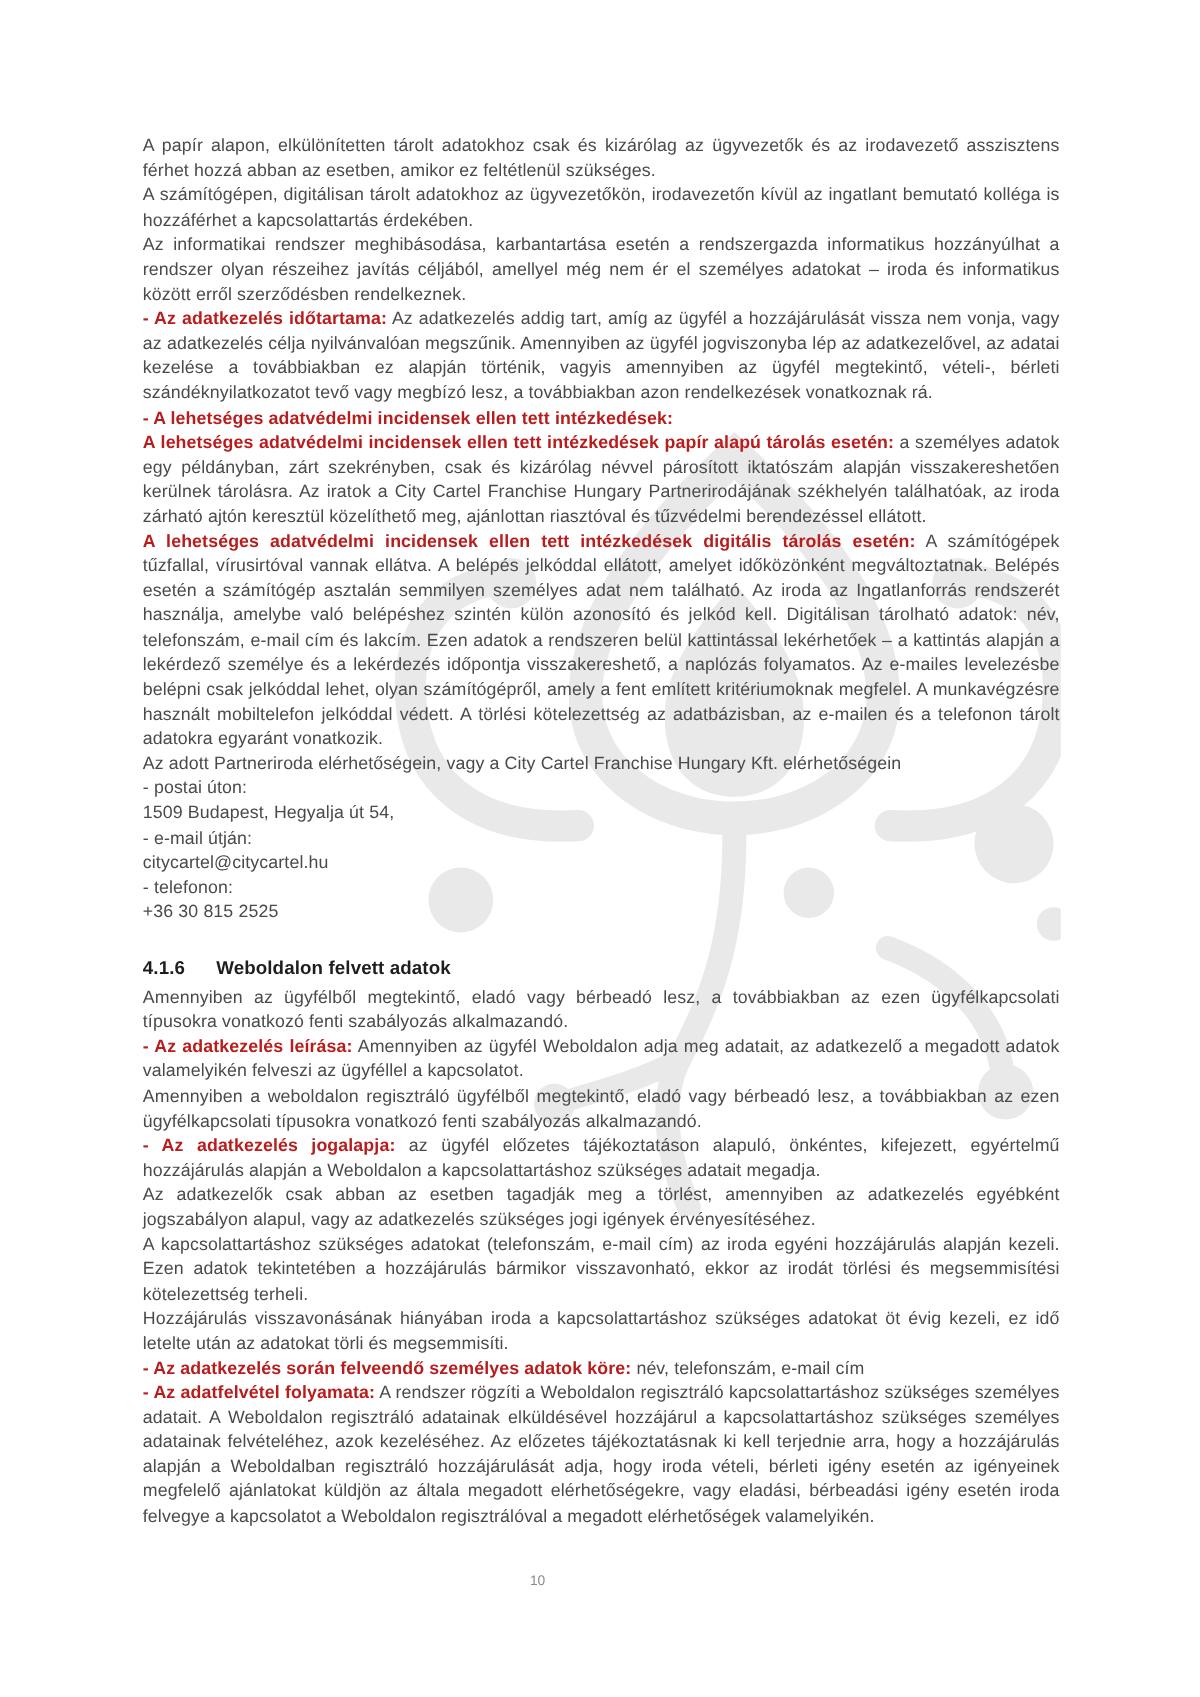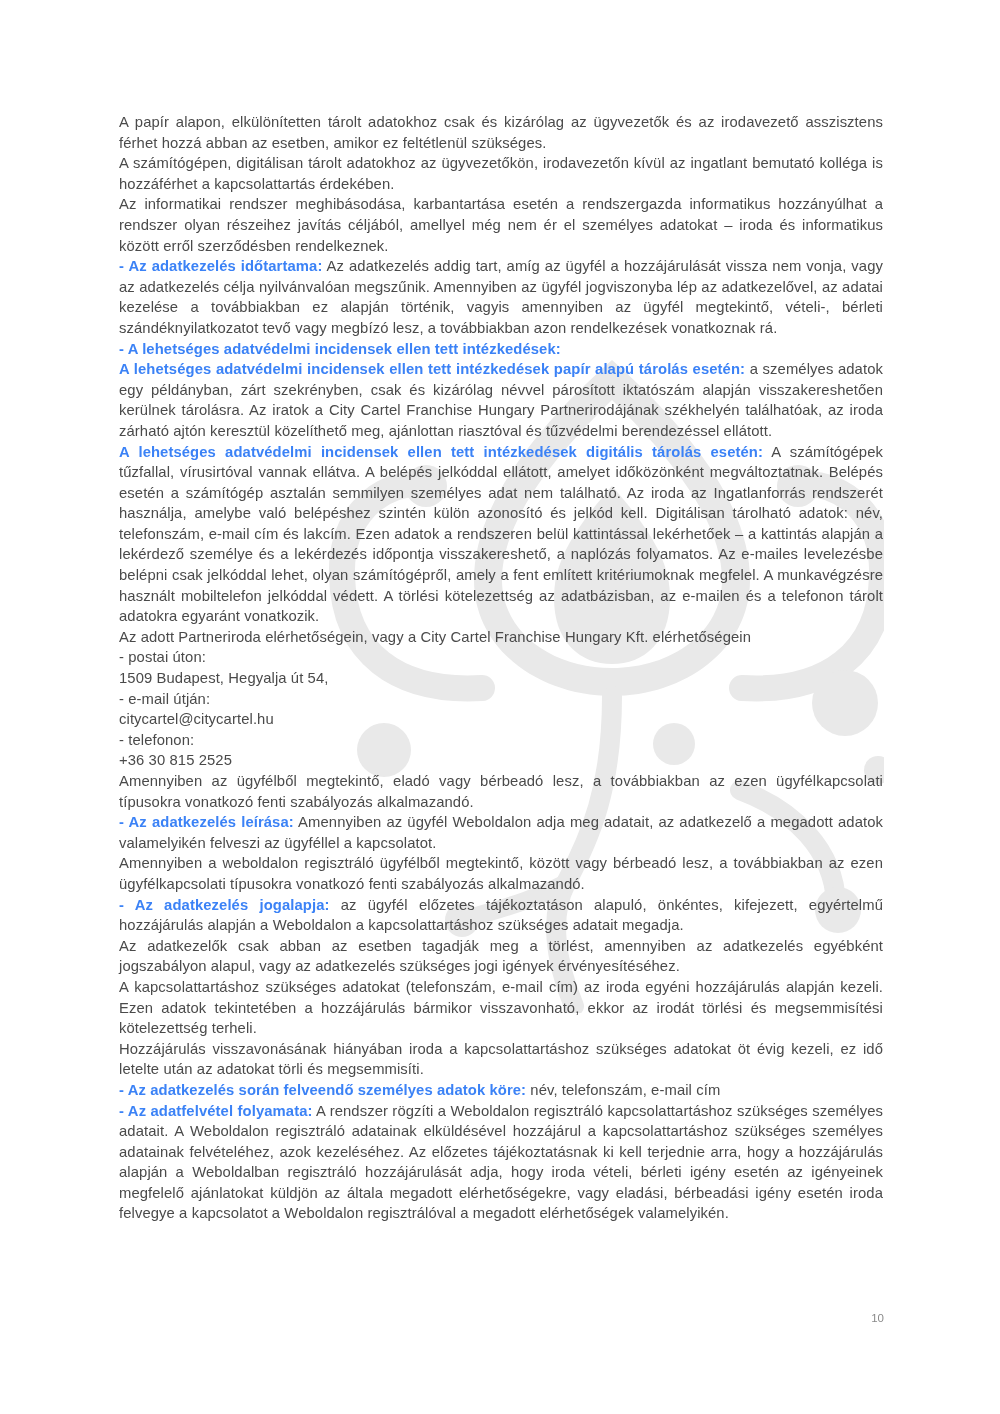--- a/index.html
+++ b/index.html
@@ -22,36 +22,36 @@
     left:119px;top:112px;
     width:764px;
     z-index:1;
     color:#4a4a4a;
     font-size:14.8px;
     line-height:20.6px;
     letter-spacing:0.1px;
   }
   .para{margin:0;text-align:justify;}
   .para.nojust{text-align:left;}
-  .b{font-weight:bold;color:#3b82f6;}
+  .b{font-weight:bold;color:#b91c1c;}
   .contact-row{display:flex;flex-direction:column;}
   .contact-label{width:148px;flex:none;}
   .contact-value{flex:1;}
   .heading{
     margin:27px 0 3px 0;
     font-size:15.6px;
     font-weight:bold;
     color:#1e1e1e;
   }
   .hnum{margin-right:26px;}
   .footer{
     position:absolute;
     left:12px;right:0;top:1312px;
     z-index:1;
-    text-align:right;
+    text-align:center;
     color:#8a8a8a;
     font-size:11.5px;
   }
 </style>
 </head>
 <body>
 
 <div class="page">
 
   <svg class="watermark" viewBox="0 0 580 655" aria-hidden="true">
@@ -112,23 +112,24 @@
         <span class="contact-label">- e-mail útján:</span>
         <span class="contact-value">citycartel@citycartel.hu</span>
       </div>
       <div class="contact-row">
         <span class="contact-label">- telefonon:</span>
         <span class="contact-value">+36 30 815 2525</span>
       </div>
     </section>
 
     <section>
+      <h2 class="heading"><span class="hnum">4.1.6</span><span>Weboldalon felvett adatok</span></h2>
       <p class="para"><span class="b"></span><span>Amennyiben az ügyfélből megtekintő, eladó vagy bérbeadó lesz, a továbbiakban az ezen ügyfélkapcsolati típusokra vonatkozó fenti szabályozás alkalmazandó.</span></p>
       <p class="para"><span class="b">- Az adatkezelés leírása:</span><span> Amennyiben az ügyfél Weboldalon adja meg adatait, az adatkezelő a megadott adatok valamelyikén felveszi az ügyféllel a kapcsolatot.</span></p>
-      <p class="para"><span class="b"></span><span>Amennyiben a weboldalon regisztráló ügyfélből megtekintő, között vagy bérbeadó lesz, a továbbiakban az ezen ügyfélkapcsolati típusokra vonatkozó fenti szabályozás alkalmazandó.</span></p>
+      <p class="para"><span class="b"></span><span>Amennyiben a weboldalon regisztráló ügyfélből megtekintő, eladó vagy bérbeadó lesz, a továbbiakban az ezen ügyfélkapcsolati típusokra vonatkozó fenti szabályozás alkalmazandó.</span></p>
       <p class="para"><span class="b">- Az adatkezelés jogalapja:</span><span> az ügyfél előzetes tájékoztatáson alapuló, önkéntes, kifejezett, egyértelmű hozzájárulás alapján a Weboldalon a kapcsolattartáshoz szükséges adatait megadja.</span></p>
       <p class="para"><span class="b"></span><span>Az adatkezelők csak abban az esetben tagadják meg a törlést, amennyiben az adatkezelés egyébként jogszabályon alapul, vagy az adatkezelés szükséges jogi igények érvényesítéséhez.</span></p>
       <p class="para"><span class="b"></span><span>A kapcsolattartáshoz szükséges adatokat (telefonszám, e-mail cím) az iroda egyéni hozzájárulás alapján kezeli. Ezen adatok tekintetében a hozzájárulás bármikor visszavonható, ekkor az irodát törlési és megsemmisítési kötelezettség terheli.</span></p>
       <p class="para"><span class="b"></span><span>Hozzájárulás visszavonásának hiányában iroda a kapcsolattartáshoz szükséges adatokat öt évig kezeli, ez idő letelte után az adatokat törli és megsemmisíti.</span></p>
       <p class="para nojust"><span class="b">- Az adatkezelés során felveendő személyes adatok köre:</span><span> név, telefonszám, e-mail cím</span></p>
       <p class="para"><span class="b">- Az adatfelvétel folyamata:</span><span> A rendszer rögzíti a Weboldalon regisztráló kapcsolattartáshoz szükséges személyes adatait. A Weboldalon regisztráló adatainak elküldésével hozzájárul a kapcsolattartáshoz szükséges személyes adatainak felvételéhez, azok kezeléséhez. Az előzetes tájékoztatásnak ki kell terjednie arra, hogy a hozzájárulás alapján a Weboldalban regisztráló hozzájárulását adja, hogy iroda vételi, bérleti igény esetén az igényeinek megfelelő ajánlatokat küldjön az általa megadott elérhetőségekre, vagy eladási, bérbeadási igény esetén iroda felvegye a kapcsolatot a Weboldalon regisztrálóval a megadott elérhetőségek valamelyikén.</span></p>
     </section>
 
   </main>
 

